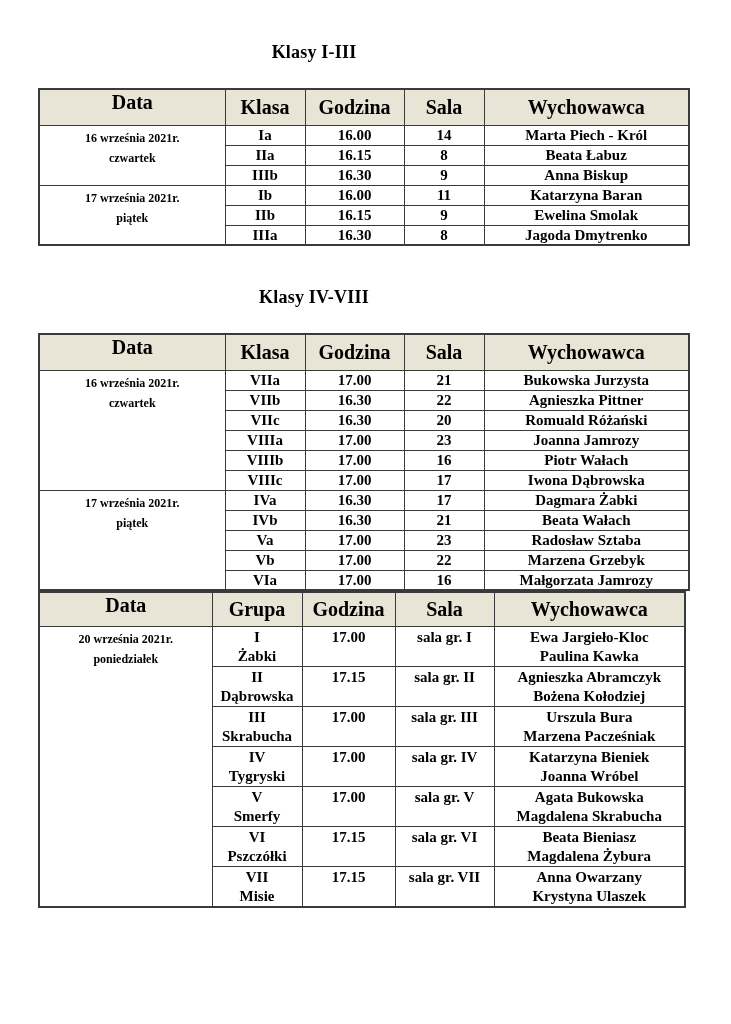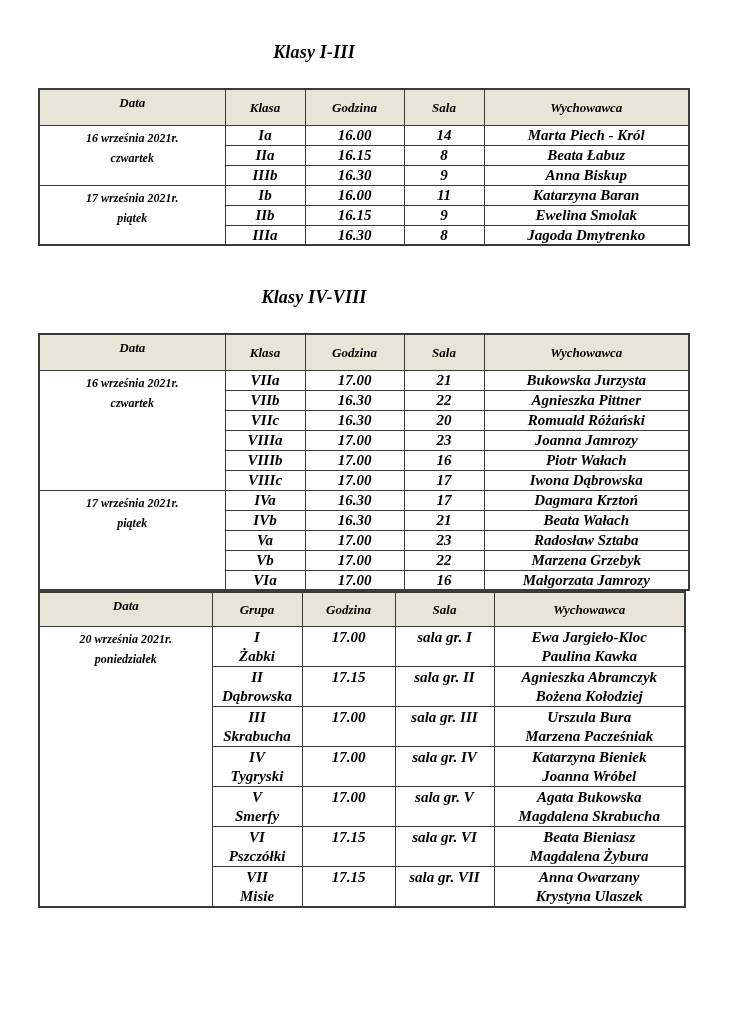--- a/index.html
+++ b/index.html
@@ -6,21 +6,20 @@
   html, body { margin: 0; padding: 0; background: #ffffff; }
   body {
     width: 731px; height: 1024px;
     font-family: "Liberation Serif", "DejaVu Serif", serif;
     font-weight: bold; color: #000000;
     overflow: hidden;
   }
   .page {
     width: 634px; height: 1024px;
     padding: 42px 44px 0 38px;
-    font-style: italic;
   }
   .section-title {
     text-align: center;
     font-size: 18px;
     font-weight: bold;
     letter-spacing: 0.2px;
   }
   .title-1 { margin: 0 0 25px 0; }
   .title-2 { margin: 41px 0 25px 0; }
   .title-3 { margin: 45px 0 17px 0; }
@@ -34,21 +33,21 @@
   table.t3  { width: 646px; }
   .schedule th, .schedule td {
     border: 1px solid #3a3a3a;
     text-align: center;
     padding: 0 2px;
     font-weight: bold;
     overflow: hidden;
   }
   .schedule th {
     background: #e8e4d6;
-    font-size: 13px;
+    font-size: 20px;
     vertical-align: middle;
     height: 36px;
     line-height: 17px;
   }
   .t3 th { height: 34px; }
   .schedule th.h-data {
     vertical-align: top;
     padding-top: 4px;
   }
   .t12 td {
@@ -198,21 +197,21 @@
         <td>17.00</td>
         <td>17</td>
         <td>Iwona Dąbrowska</td>
       </tr>
       <tr>
         <td class="date-cell" rowspan="5">17 września 2021r.
 piątek</td>
         <td>IVa</td>
         <td>16.30</td>
         <td>17</td>
-        <td>Dagmara Krztoń</td>
+        <td>Dagmara Żabki</td>
       </tr>
       <tr>
         <td>IVb</td>
         <td>16.30</td>
         <td>21</td>
         <td>Beata Wałach</td>
       </tr>
       <tr>
         <td>Va</td>
         <td>17.00</td>

